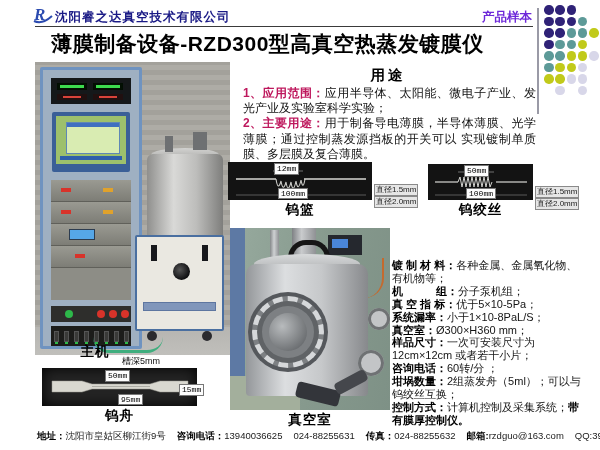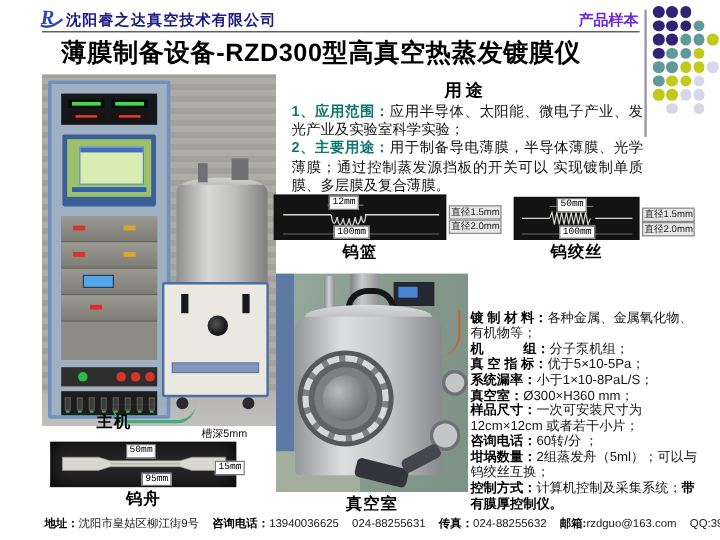--- a/index.html
+++ b/index.html
@@ -20,30 +20,30 @@
   .dot-row { height:11.5px; white-space:nowrap; }
   .dot { display:inline-block; width:9.5px; height:9.5px; border-radius:50%; margin-right:1.8px; vertical-align:top; }
   
   .main-title { position:absolute; left:0; top:30px; width:535px; text-align:center;
                 font-size:21px; font-weight:bold; color:#000; letter-spacing:0.5px; }
   
   .usage-head { position:absolute; left:243px; top:66px; width:290px; text-align:center;
                 font-size:14.5px; font-weight:bold; color:#000; letter-spacing:3px; }
   .usage-text { position:absolute; left:243px; top:86px; width:293px; font-size:12px;
                 line-height:15.2px; color:#111; text-align:justify; }
-  .usage-text b { color:#0f766e; }
+  .usage-text b { color:#be185d; }
   
   .figbox { position:absolute; background:#131313; }
   .figcap { position:absolute; font-size:13.5px; font-weight:bold; color:#000; text-align:center; letter-spacing:1px; }
   .dim { position:absolute; background:#fdfdfd; border:0.5px solid #777; color:#000;
          font-size:8px; line-height:9.5px; padding:0 2px; white-space:nowrap;
          font-family:"Liberation Mono","DejaVu Sans Mono",monospace; }
   .dia-box { position:absolute; background:#e6e6e6; border:0.5px solid #8a8a8a; color:#222;
-             font-size:8px; line-height:10px; padding:0 1px; white-space:nowrap; }
-  .plain-dim { position:absolute; color:#111; font-size:9px; white-space:nowrap;margin-left:46px; }
+             font-size:8px; line-height:10px; padding:0 1px; white-space:nowrap;margin-top:13px; }
+  .plain-dim { position:absolute; color:#111; font-size:9px; white-space:nowrap; }
   .figbox svg { position:absolute; left:0; top:0; }
   
   .photo { position:absolute; overflow:hidden; }
   
   #photo-main { left:35px; top:62px; width:195px; height:293px;
     background:repeating-linear-gradient(0deg,#a3a19b 0 5px,#aeaca6 5px 10px); }
   .pm-floor { position:absolute; left:0; bottom:0; width:100%; height:28px;
     background:linear-gradient(#b6b5b1,#c0bfbb); }
   .pm-cabinet { position:absolute; left:5px; top:5px; width:102px; height:282px;
     background:#9fb0c2; border:3px solid #6f93c0; border-radius:2px; }

